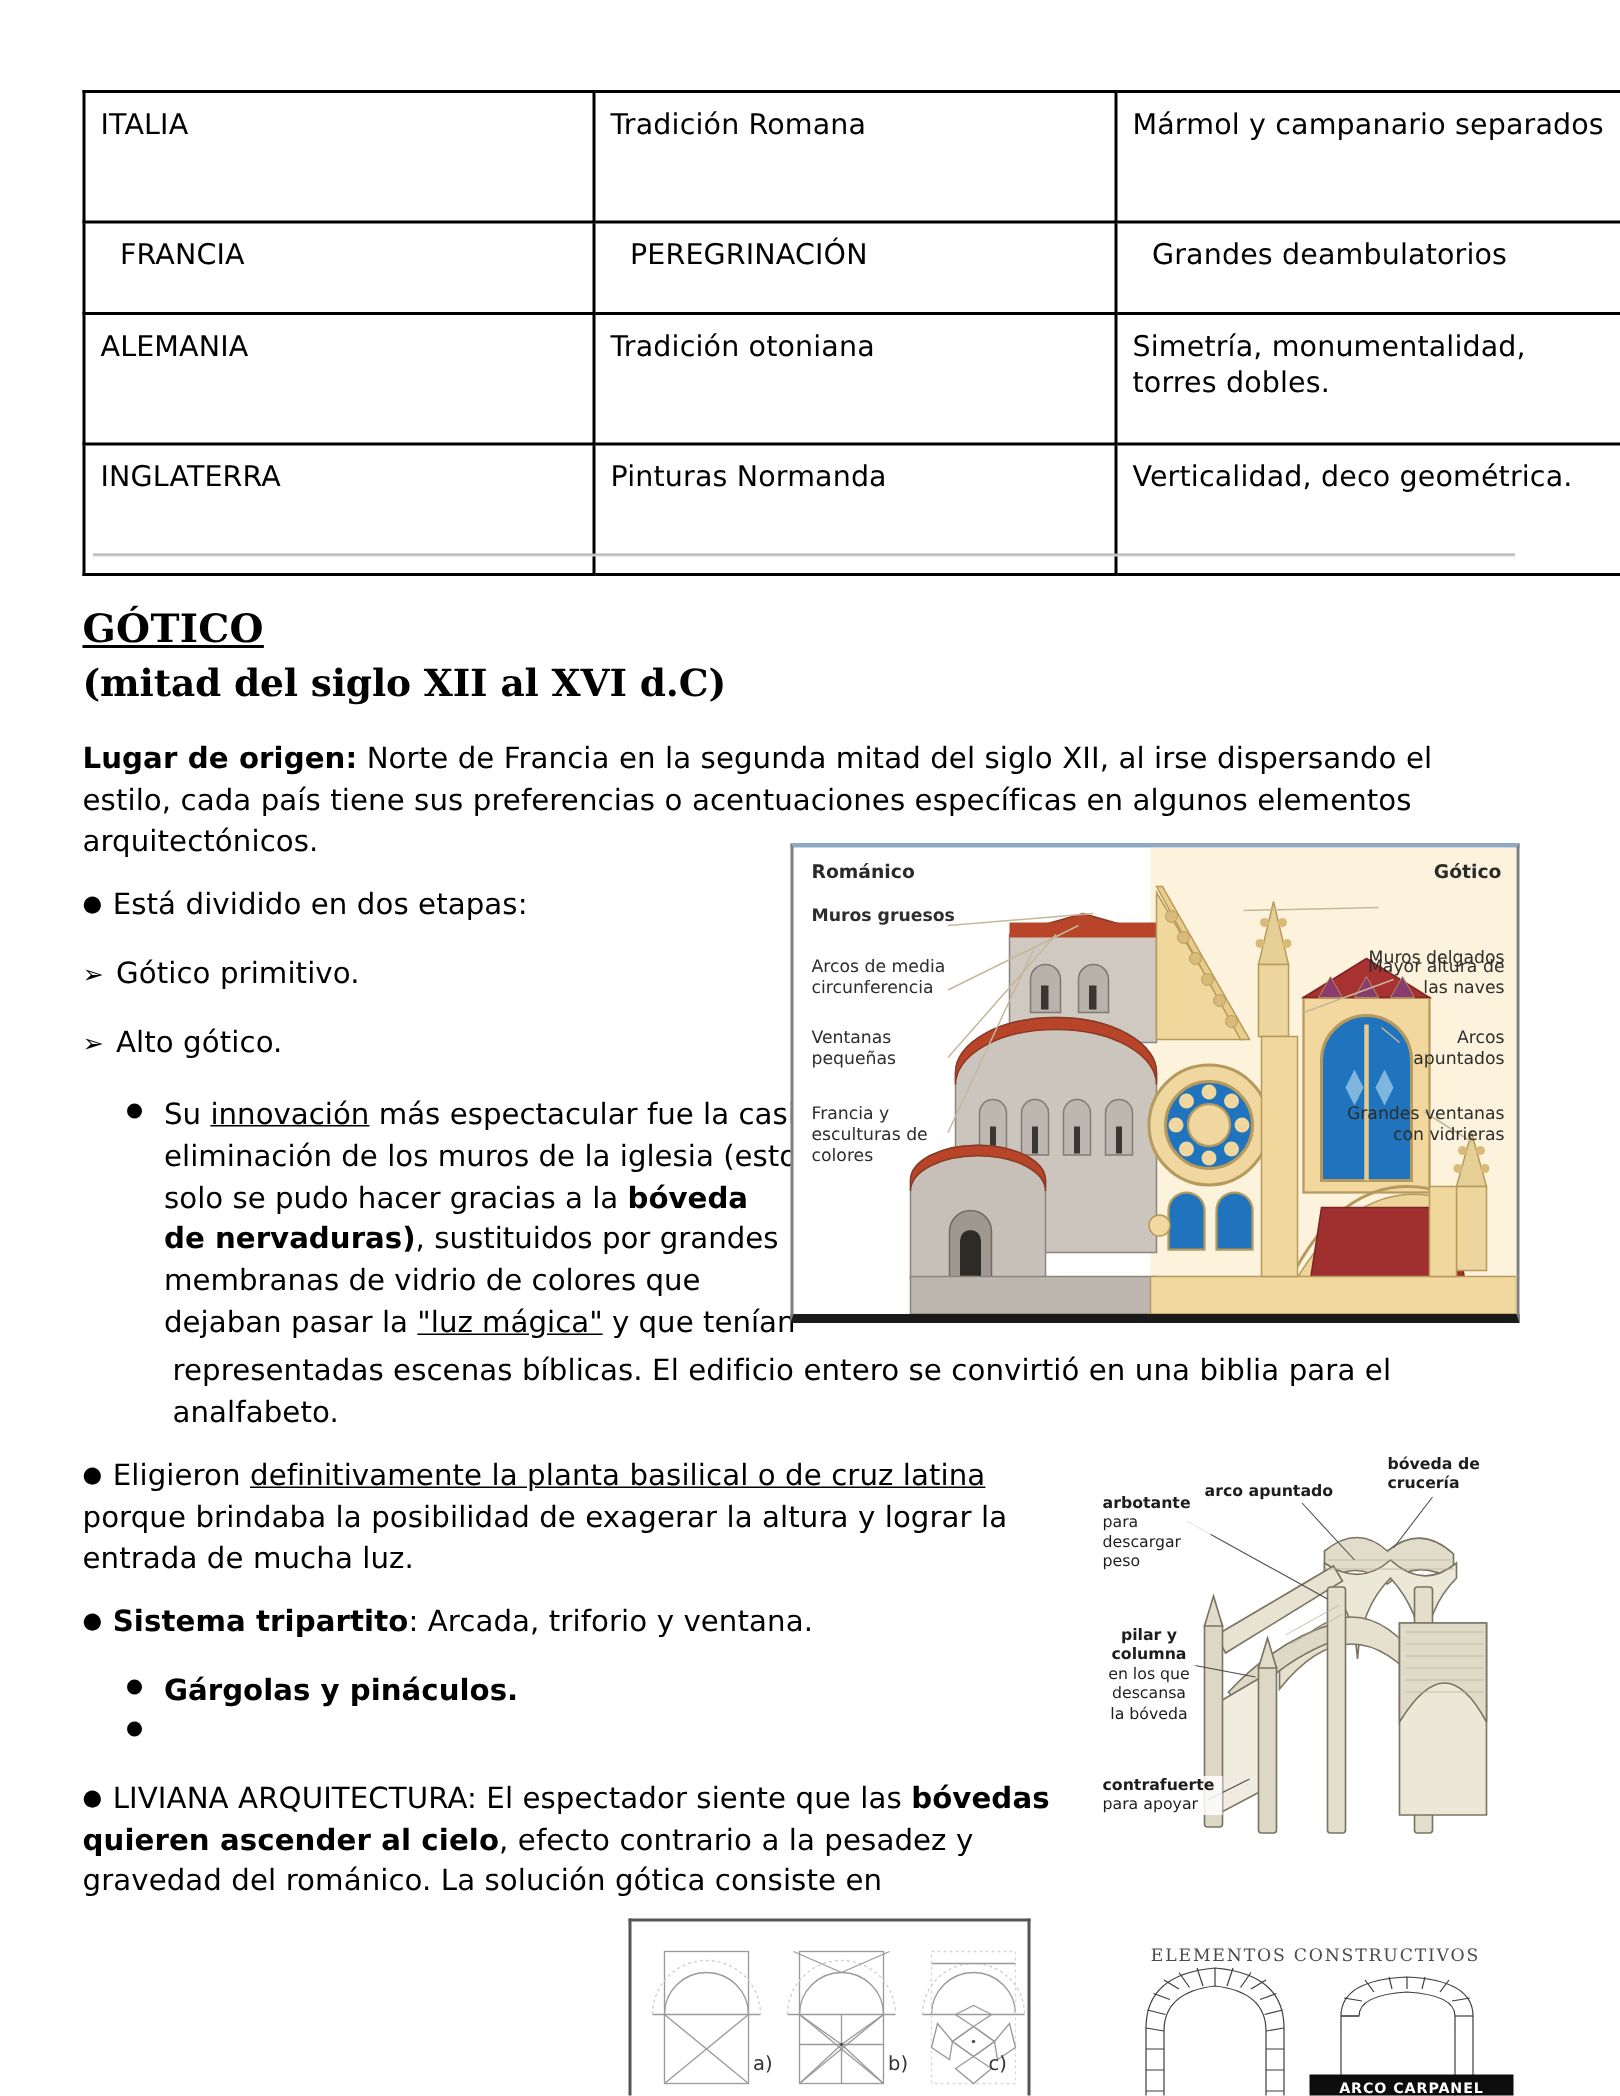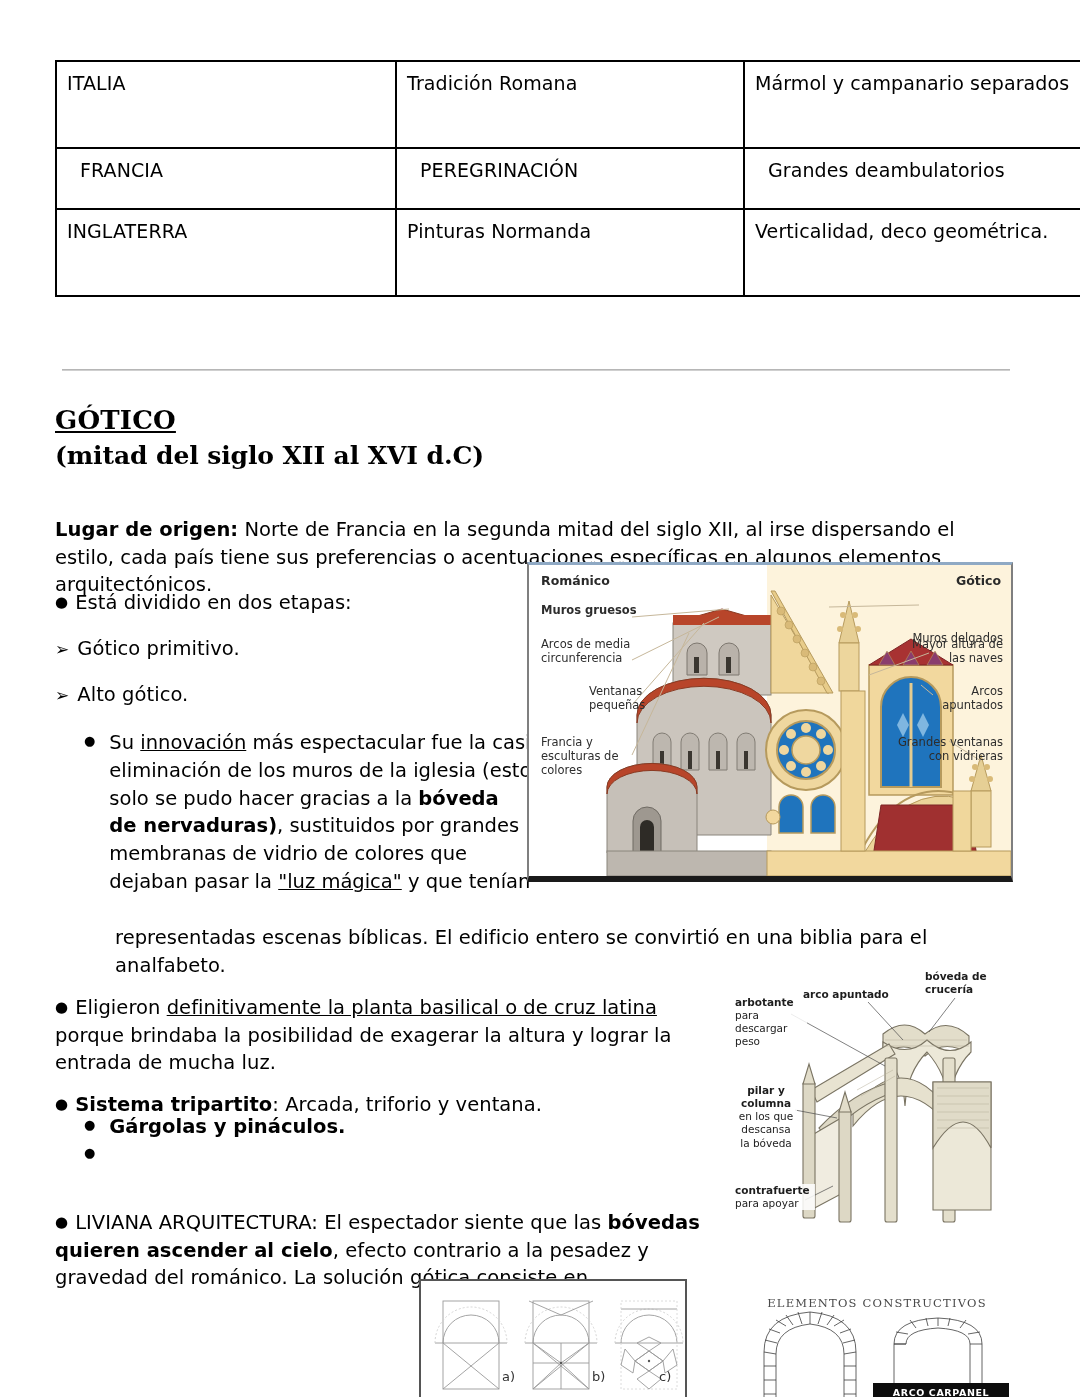--- a/index.html
+++ b/index.html
@@ -76,21 +76,20 @@
     font-size: 25px;
     letter-spacing: -0.1px;
   }
 
   
   .para {
     position: absolute;
     font-size: 19.5px;
     line-height: 1.42;
     letter-spacing: 0.05px;
-    margin-top: 24px;
   }
   .lugar {
     left: 55px;
     top: 492px;
     width: 950px;
   }
   b.bold { font-weight: bold; }
   .u { text-decoration: underline; }
 
   .bullet-line {
@@ -293,20 +292,25 @@
       <tr class="r-italia">
         <td class="c1">ITALIA</td>
         <td class="c2">Tradición Romana</td>
         <td class="c3">Mármol y campanario separados</td>
       </tr>
       <tr class="r-francia">
         <td class="c1">FRANCIA</td>
         <td class="c2">PEREGRINACIÓN</td>
         <td class="c3">Grandes deambulatorios</td>
       </tr>
+      <tr class="r-alemania">
+        <td class="c1">ALEMANIA</td>
+        <td class="c2">Tradición otoniana</td>
+        <td class="c3">Simetría, monumentalidad, torres dobles.</td>
+      </tr>
       <tr class="r-inglaterra">
         <td class="c1">INGLATERRA</td>
         <td class="c2">Pinturas Normanda</td>
         <td class="c3">Verticalidad, deco geométrica.</td>
       </tr>
     </tbody>
   </table>
 </div>
 
 <div class="hrule"></div>
@@ -470,21 +474,21 @@
       <line x1="392" y1="120" x2="404" y2="130"></line>
       <line x1="452" y1="196" x2="420" y2="176"></line>
     </g>
   </svg>
 
   <div class="ttl left">Románico</div>
   <div class="ttl right">Gótico</div>
 
   <div class="lbl" style="left:12px; top:38px; width:110px;font-weight:bold;">Muros gruesos</div>
   <div class="lbl" style="left:12px; top:72px; width:110px;">Arcos de media circunferencia</div>
-  <div class="lbl" style="left:12px; top:119px; width:100px;margin-left:48px;">Ventanas pequeñas</div>
+  <div class="lbl" style="left:12px; top:119px; width:100px;">Ventanas pequeñas</div>
   <div class="lbl" style="left:12px; top:170px; width:110px;">Francia y esculturas de colores</div>
 
   <div class="lbl r" style="right:8px; top:54px; width:120px;margin-top:12px;">Muros delgados</div>
   <div class="lbl r" style="right:8px; top:72px; width:100px;">Mayor altura de las naves</div>
   <div class="lbl r" style="right:8px; top:119px; width:90px;">Arcos apuntados</div>
   <div class="lbl r" style="right:8px; top:170px; width:110px;">Grandes ventanas con vidrieras</div>
 </div>
 
 <div class="fig2">
   <svg width="272" height="262" viewBox="0 0 272 262">

